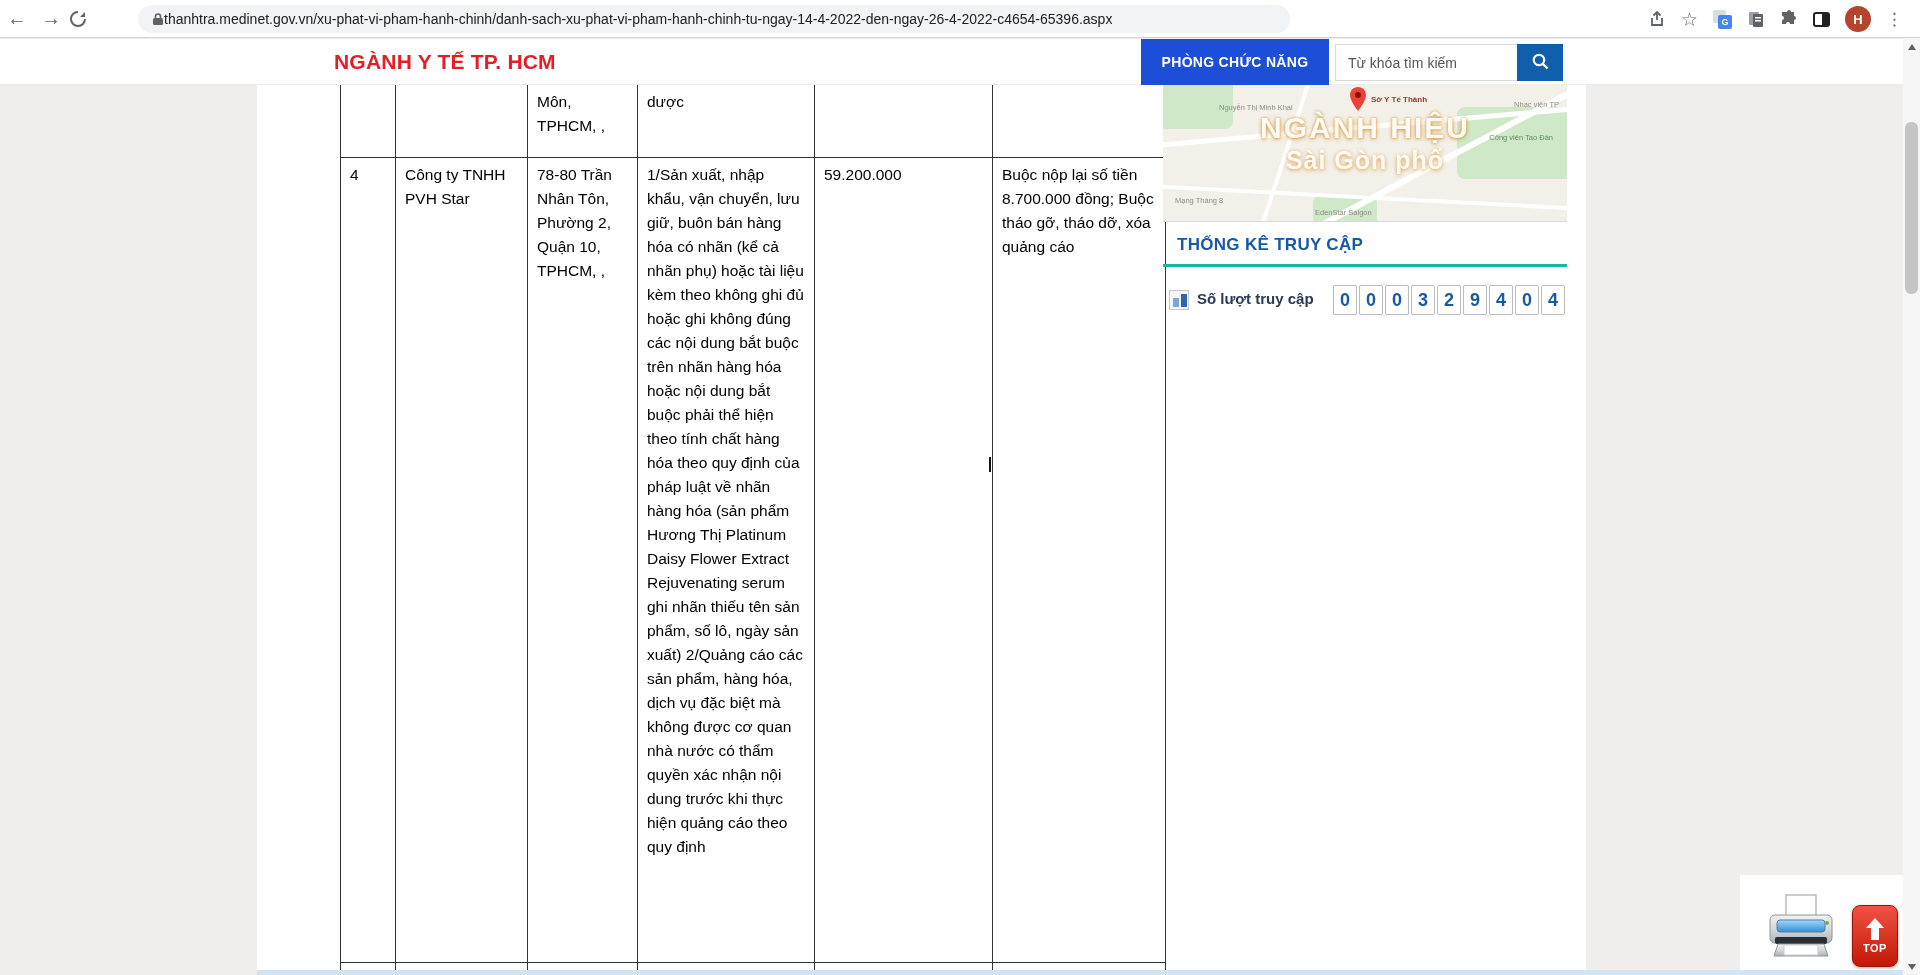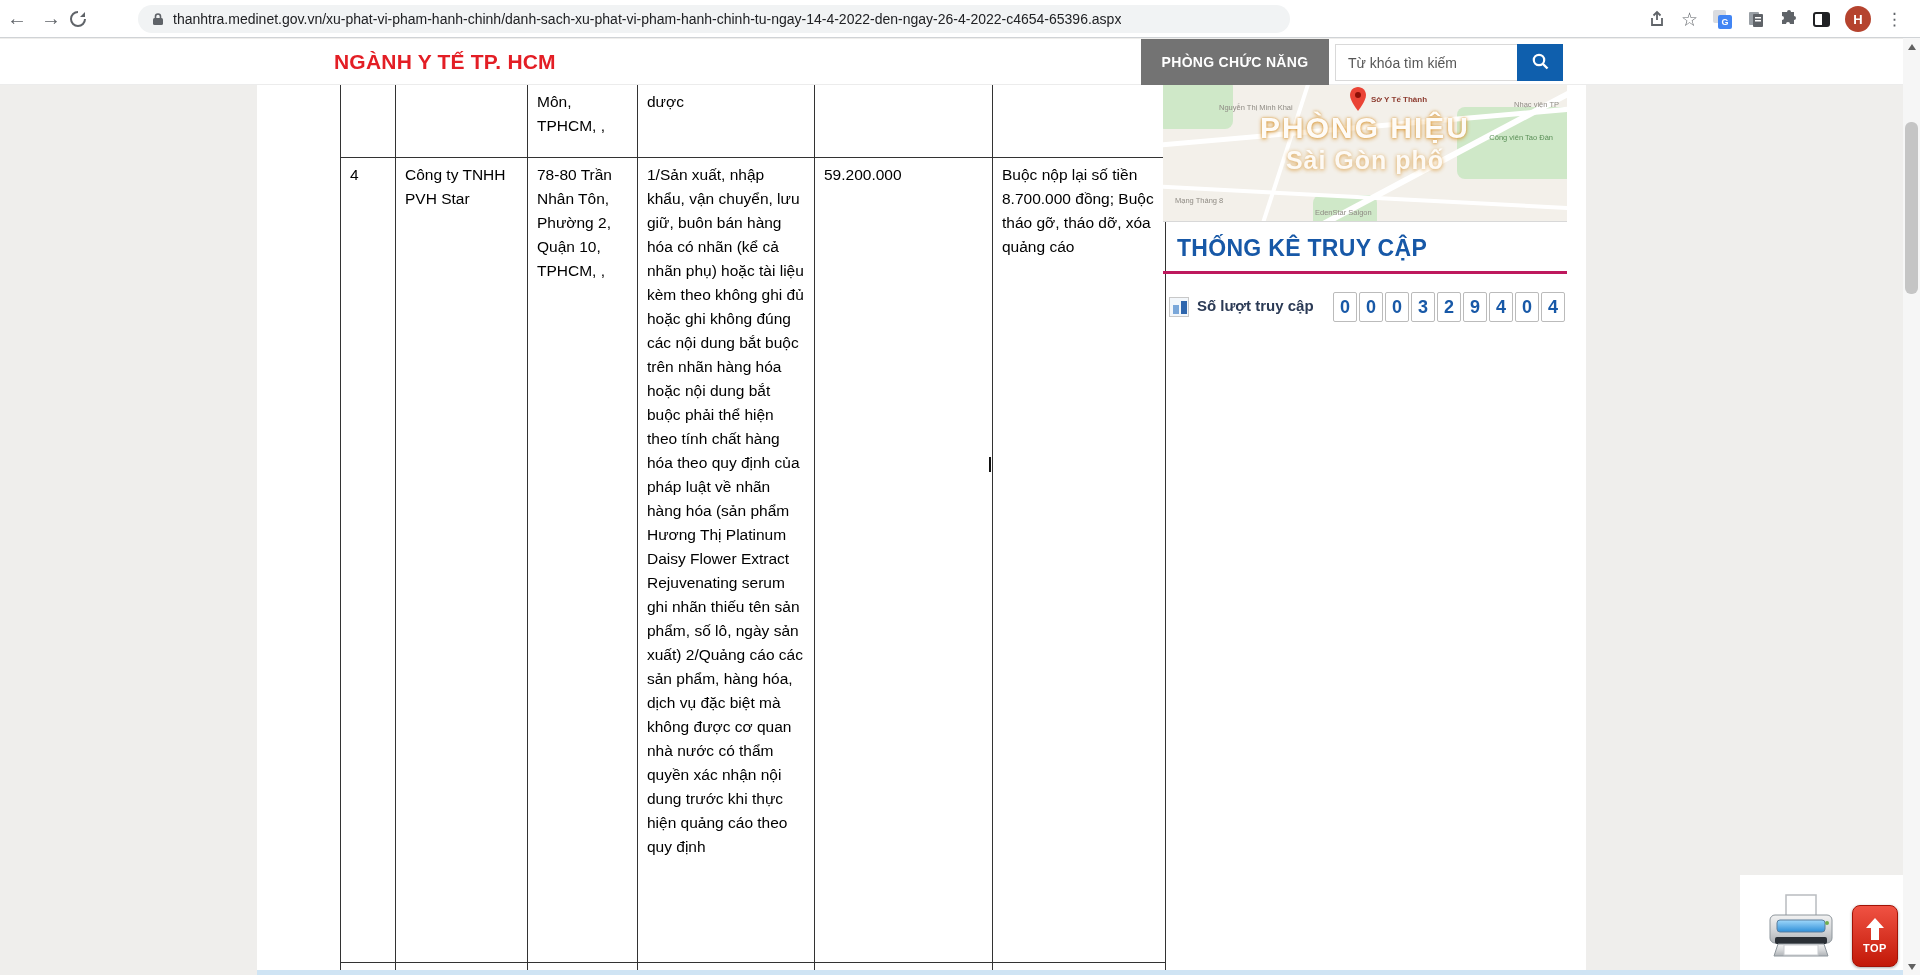--- a/index.html
+++ b/index.html
@@ -5,39 +5,39 @@
   * { margin:0; padding:0; box-sizing:border-box; }
   html,body { width:1920px; height:975px; overflow:hidden; background:#efeeec;
               font-family:"Liberation Sans", sans-serif; }
 
   
   .chrome { position:absolute; left:0; top:0; width:1920px; height:38px; background:#fff;
             border-bottom:1px solid #d0d3d6; display:flex; align-items:center; }
   .nav-ic { color:#5f6368; font-size:20px; width:34px; text-align:center; cursor:pointer; }
   .chrome svg { display:block; }
   .url-bar { position:absolute; left:138px; top:5px; width:1152px; height:28px; background:#f1f3f4;
-             border-radius:14px; display:flex; align-items:center; padding:0 14px; gap:9px; }
+             border-radius:14px; display:flex; align-items:center; padding:0 14px; }
   .url-text { font-size:14px; color:#202124; white-space:nowrap; overflow:hidden; }
   .right-ics { position:absolute; right:22px; top:0; height:38px; display:flex; align-items:center; gap:15px; }
   .avatar { width:26px; height:26px; border-radius:50%; background:#b5432e; color:#fff; font-weight:bold;
             font-size:13px; display:flex; align-items:center; justify-content:center; }
   .dots { color:#5f6368; font-size:17px; letter-spacing:0; line-height:5px; text-align:center; width:12px; }
   .tr-ic { position:relative; width:19px; height:19px; }
   .tr-back { position:absolute; left:0; top:0; width:13px; height:13px; background:#dadce0; border-radius:2px; }
   .tr-front { position:absolute; right:0; bottom:0; width:14px; height:14px; background:#4285f4; border-radius:2px;
               color:#fff; font-size:9px; font-weight:bold; display:flex; align-items:center; justify-content:center; }
   .panel-ic { width:17px; height:15px; border:2px solid #202124; border-radius:3px; position:relative; }
   .panel-ic::after { content:""; position:absolute; right:0; top:0; width:6px; height:11px; background:#202124; }
 
   
   .site-header { position:absolute; left:0; top:39px; width:1903px; height:46px; background:#fff;
                  border-bottom:1px solid #ececec; }
   .brand { position:absolute; left:334px; top:11px; font-size:21px; font-weight:bold; color:#e31e25;
            letter-spacing:.2px; }
-  .fn-btn { position:absolute; left:1141px; top:0; width:188px; height:46px; background:#737373; color:#fff;
+  .fn-btn { position:absolute; left:1141px; top:0; width:188px; height:46px; background:#1d4ed8; color:#fff;
             border:none; font-family:inherit; font-weight:bold; font-size:14px; letter-spacing:.3px; cursor:pointer; }
   .search-input { position:absolute; left:1335px; top:5px; width:206px; height:37px; border:1px solid #d9d9d9;
                   padding:0 12px; font-family:inherit; font-size:14px; color:#444; outline:none; }
   .search-input::placeholder { color:#555; }
   .search-btn { position:absolute; left:1517px; top:5px; width:46px; height:37px; background:#0f5fad; border:none;
                 cursor:pointer; display:flex; align-items:center; justify-content:center; }
 
   
   .main { position:absolute; left:0; top:85px; width:1903px; height:890px; background:#efeeec; overflow:hidden; }
   .content { position:absolute; left:257px; top:0; width:1329px; height:890px; background:#fff; }
@@ -71,22 +71,22 @@
   .ml3 { left:12px; bottom:16px; }
   .ml4 { left:152px; bottom:4px; }
   .pin-lbl { position:absolute; left:208px; top:10px; font-size:8px; font-weight:bold; color:#8d3b2f; }
   .pin { position:absolute; left:186px; top:2px; }
   .wmark { position:absolute; left:0; top:26px; width:100%; text-align:center; pointer-events:none; }
   .wm1 { font-size:30px; font-weight:900; color:rgba(255,255,255,.96); letter-spacing:2px;
          text-shadow:0 1px 4px rgba(216,146,44,.95), 0 0 2px rgba(216,146,44,.8); }
   .wm2 { font-size:25px; font-weight:bold; color:rgba(255,255,255,.9); letter-spacing:1px; margin-top:1px;
          text-shadow:0 1px 4px rgba(216,146,44,.9); }
 
-  .stats-head { margin-top:13px; padding:0 0 9px 14px; font-size:23px; font-weight:bold; color:#1758a7;
-                letter-spacing:.3px; border-bottom:3px solid #be185d; }
+  .stats-head { margin-top:13px; padding:0 0 9px 14px; font-size:17px; font-weight:bold; color:#1758a7;
+                letter-spacing:.3px; border-bottom:3px solid #14b8a6; }
   .stats-row { margin-top:18px; display:flex; align-items:center; justify-content:space-between; padding:0 2px 0 6px; }
   .visits { display:flex; align-items:flex-start; gap:8px; font-size:15px; font-weight:bold; color:#2b3a55; }
   .chart-ic { width:20px; height:20px; border:1px solid #c8c8c8; background:#f3f7fb; position:relative; }
   .chart-ic i { position:absolute; bottom:2px; display:block; }
   .chart-ic .b1 { left:3px; width:6px; height:9px; background:#7aa7d9; }
   .chart-ic .b2 { left:11px; width:6px; height:13px; background:#2f66ad; }
   .digits { display:flex; gap:2px; }
   .digit { width:24px; height:30px; border:1px solid #bbbbbb; border-radius:2px; background:#fff;
            display:flex; align-items:center; justify-content:center; font-size:18px; font-weight:bold; color:#1758a7; }
 
@@ -229,21 +229,21 @@
         <span class="map-lbl ml3">Mạng Tháng 8</span>
         <span class="map-lbl ml4">EdenStar Saigon</span>
         <span class="pin">
           <svg width="18" height="26" viewBox="0 0 18 26">
               <path d="M9 0C4.6 0 1 3.6 1 8c0 6 8 16 8 16s8-10 8-16c0-4.4-3.6-8-8-8z" fill="#ea4335"></path>
               <circle cx="9" cy="8" r="3" fill="#8d1007"></circle>
             </svg>
         </span>
         <span class="pin-lbl">Sở Y Tế Thành</span>
         <div class="wmark">
-          <div class="wm1">PHÒNG HIỆU</div>
+          <div class="wm1">NGÀNH HIỆU</div>
           <div class="wm2">Sài Gòn phố</div>
         </div>
       </div>
 
       <div class="stats-head">THỐNG KÊ TRUY CẬP</div>
       <div class="stats-row">
         <div class="visits">
           <span class="chart-ic">
               <i class="b1"></i>
               <i class="b2"></i>

